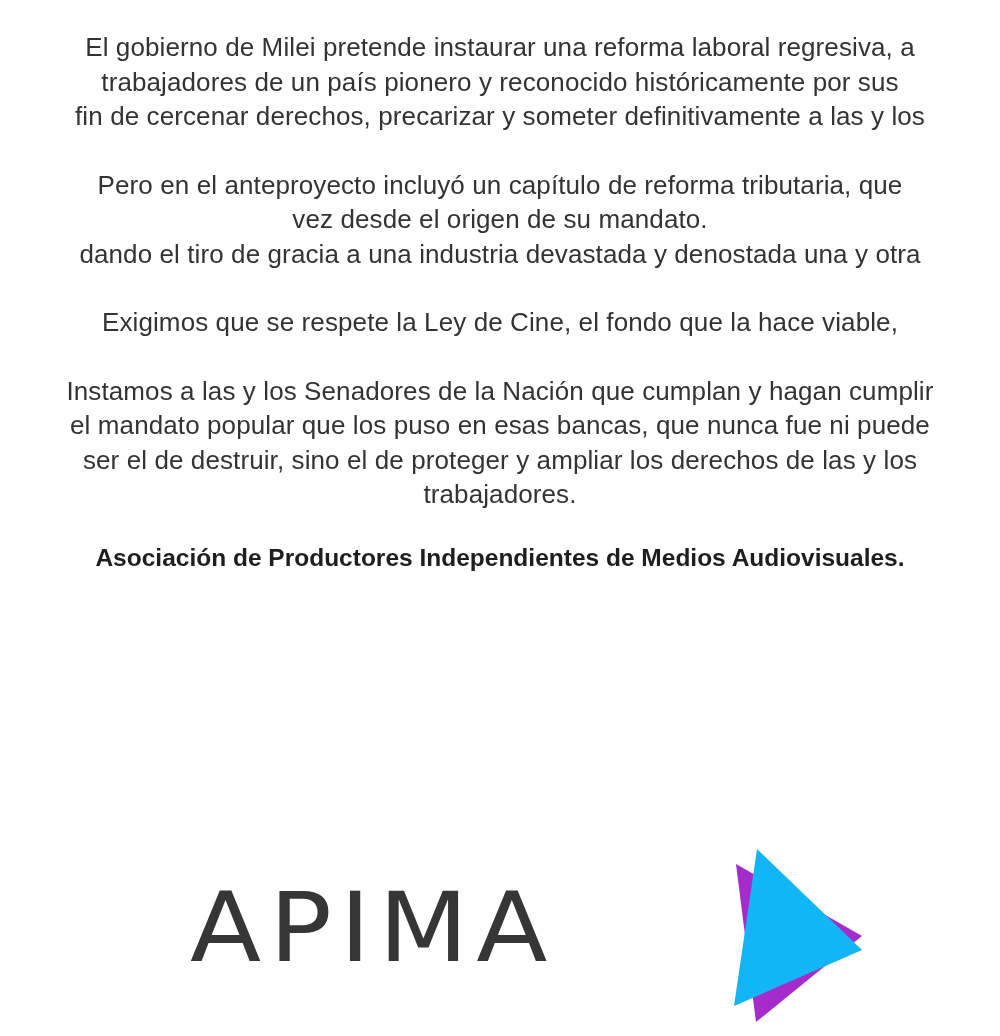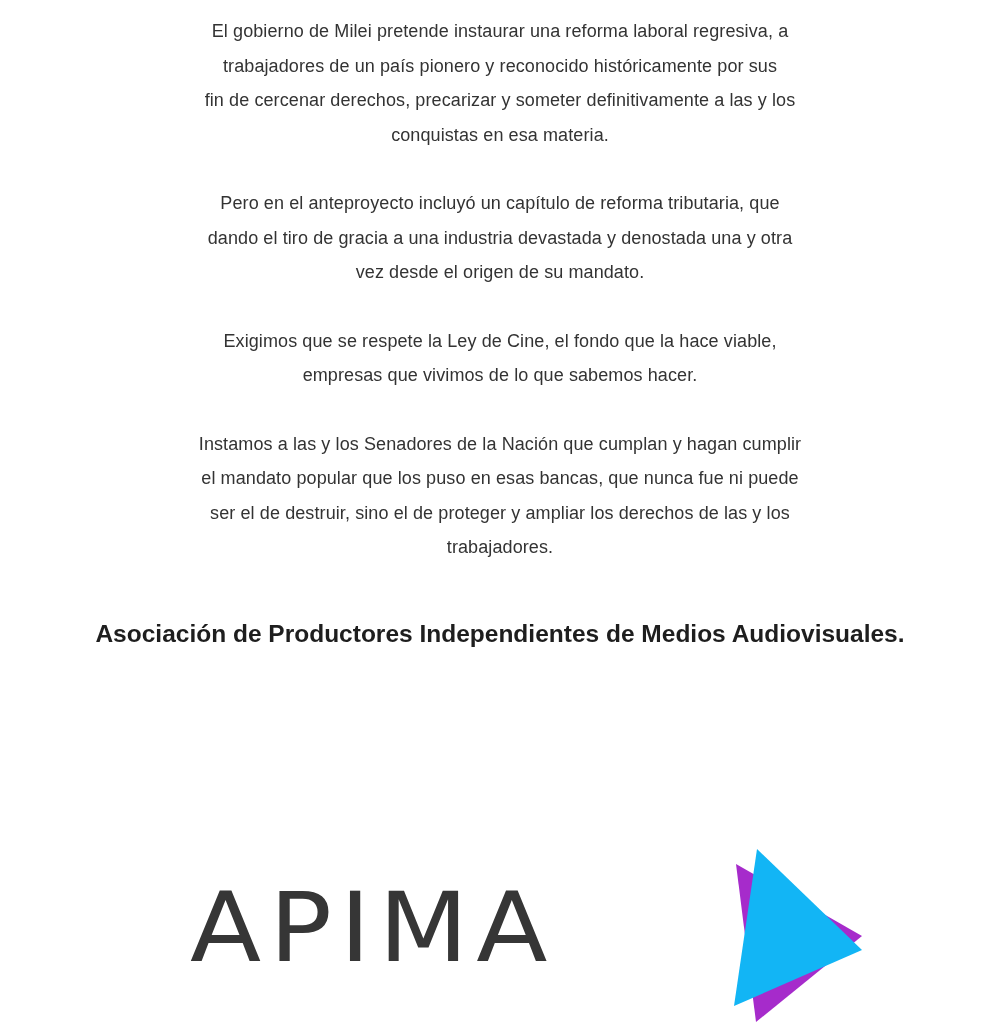--- a/index.html
+++ b/index.html
@@ -1,46 +1,44 @@
 <!DOCTYPE html>
 <html><head>
 <meta charset="utf-8">
 <style>
   html, body { margin: 0; padding: 0; background: #ffffff; }
   body { width: 1000px; height: 1036px; position: relative; overflow: hidden;
          font-family: "Liberation Sans", "DejaVu Sans", sans-serif; color: #333333; }
   .doc { position: absolute; left: 0; top: 14px; width: 1000px; text-align: center; }
-  .para { margin: 0 auto; width: 920px; font-size: 18px; line-height: 34.5px; letter-spacing: 0.1px; }
+  .para { margin: 16px auto; width: 920px; font-size: 26px; line-height: 34.5px; letter-spacing: 0.1px; }
   .para + .para { margin-top: 34px; }
   .para .line { display: block; white-space: nowrap; }
-  .signature { margin: 52px auto 0; width: 940px; font-size: 24.5px; font-weight: bold; line-height: 34px; color: #1e1e1e; text-align: center; }
+  .signature { margin: 29px auto 0; width: 940px; font-size: 24.5px; font-weight: bold; line-height: 34px; color: #1e1e1e; text-align: center; }
   .logo { position: absolute; left: 140px; top: 840px; width: 700px; height: 190px; margin-left: 44px; }
   .logo-text { position: absolute; left: 6px; top: 40px; font-family: "DejaVu Sans", sans-serif;
                font-size: 104px; font-weight: normal; letter-spacing: 8px; color: #363636; line-height: 1;
                transform: scaleY(0.92); transform-origin: top left; }
   .logo svg { position: absolute; left: 530px; top: 0; }
 </style>
 </head>
 <body>
 
 <div class="doc">
   <p class="para">
     <span class="line">El gobierno de Milei pretende instaurar una reforma laboral regresiva, a</span>
     <span class="line">trabajadores de un país pionero y reconocido históricamente por sus</span>
     <span class="line">fin de cercenar derechos, precarizar y someter definitivamente a las y los</span>
-    <span class="line">conquistas en esa materia.</span>
   </p>
   <p class="para">
     <span class="line">Pero en el anteproyecto incluyó un capítulo de reforma tributaria, que</span>
+    <span class="line">vez desde el origen de su mandato.</span>
     <span class="line">dando el tiro de gracia a una industria devastada y denostada una y otra</span>
-    <span class="line">vez desde el origen de su mandato.</span>
   </p>
   <p class="para">
     <span class="line">Exigimos que se respete la Ley de Cine, el fondo que la hace viable,</span>
-    <span class="line">empresas que vivimos de lo que sabemos hacer.</span>
   </p>
   <p class="para">
     <span class="line">Instamos a las y los Senadores de la Nación que cumplan y hagan cumplir</span>
     <span class="line">el mandato popular que los puso en esas bancas, que nunca fue ni puede</span>
     <span class="line">ser el de destruir, sino el de proteger y ampliar los derechos de las y los</span>
     <span class="line">trabajadores.</span>
   </p>
   <p class="signature">Asociación de Productores Independientes de Medios Audiovisuales.</p>
 </div>
 

